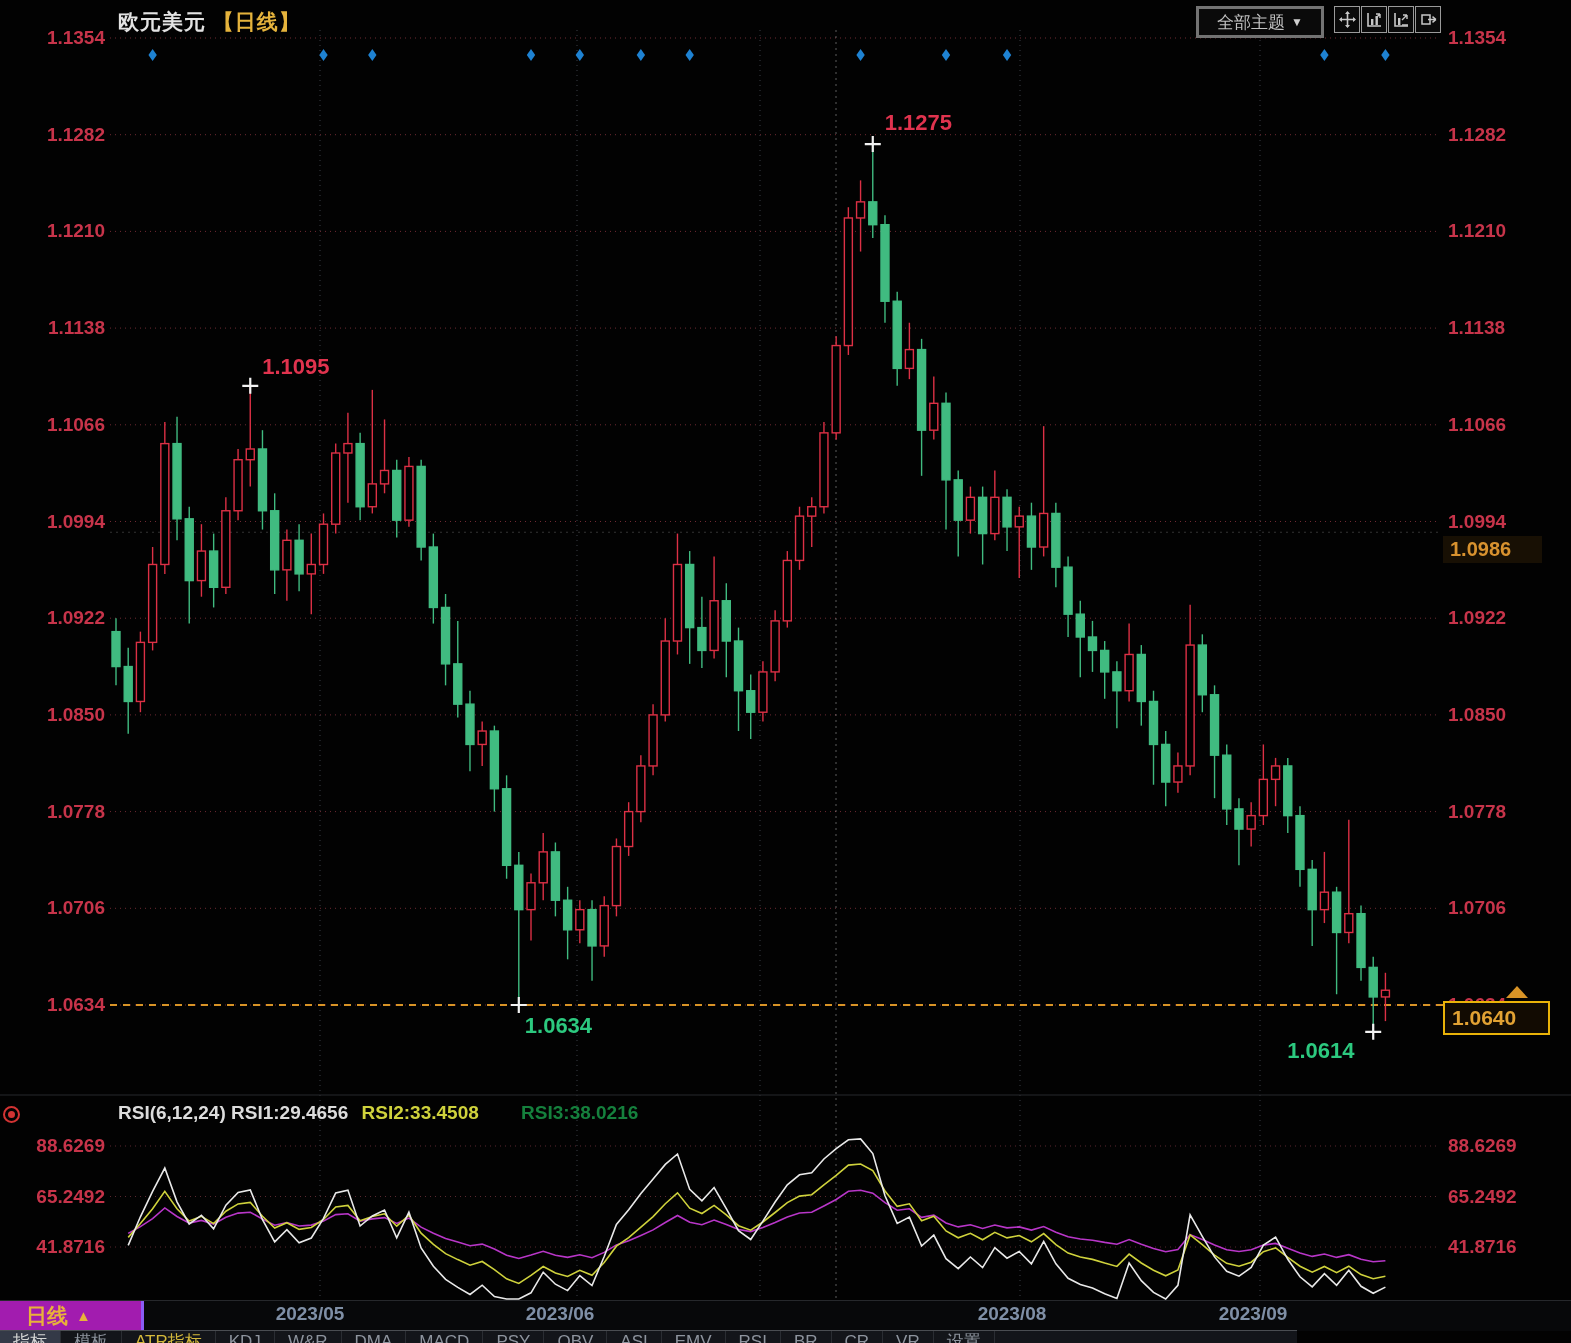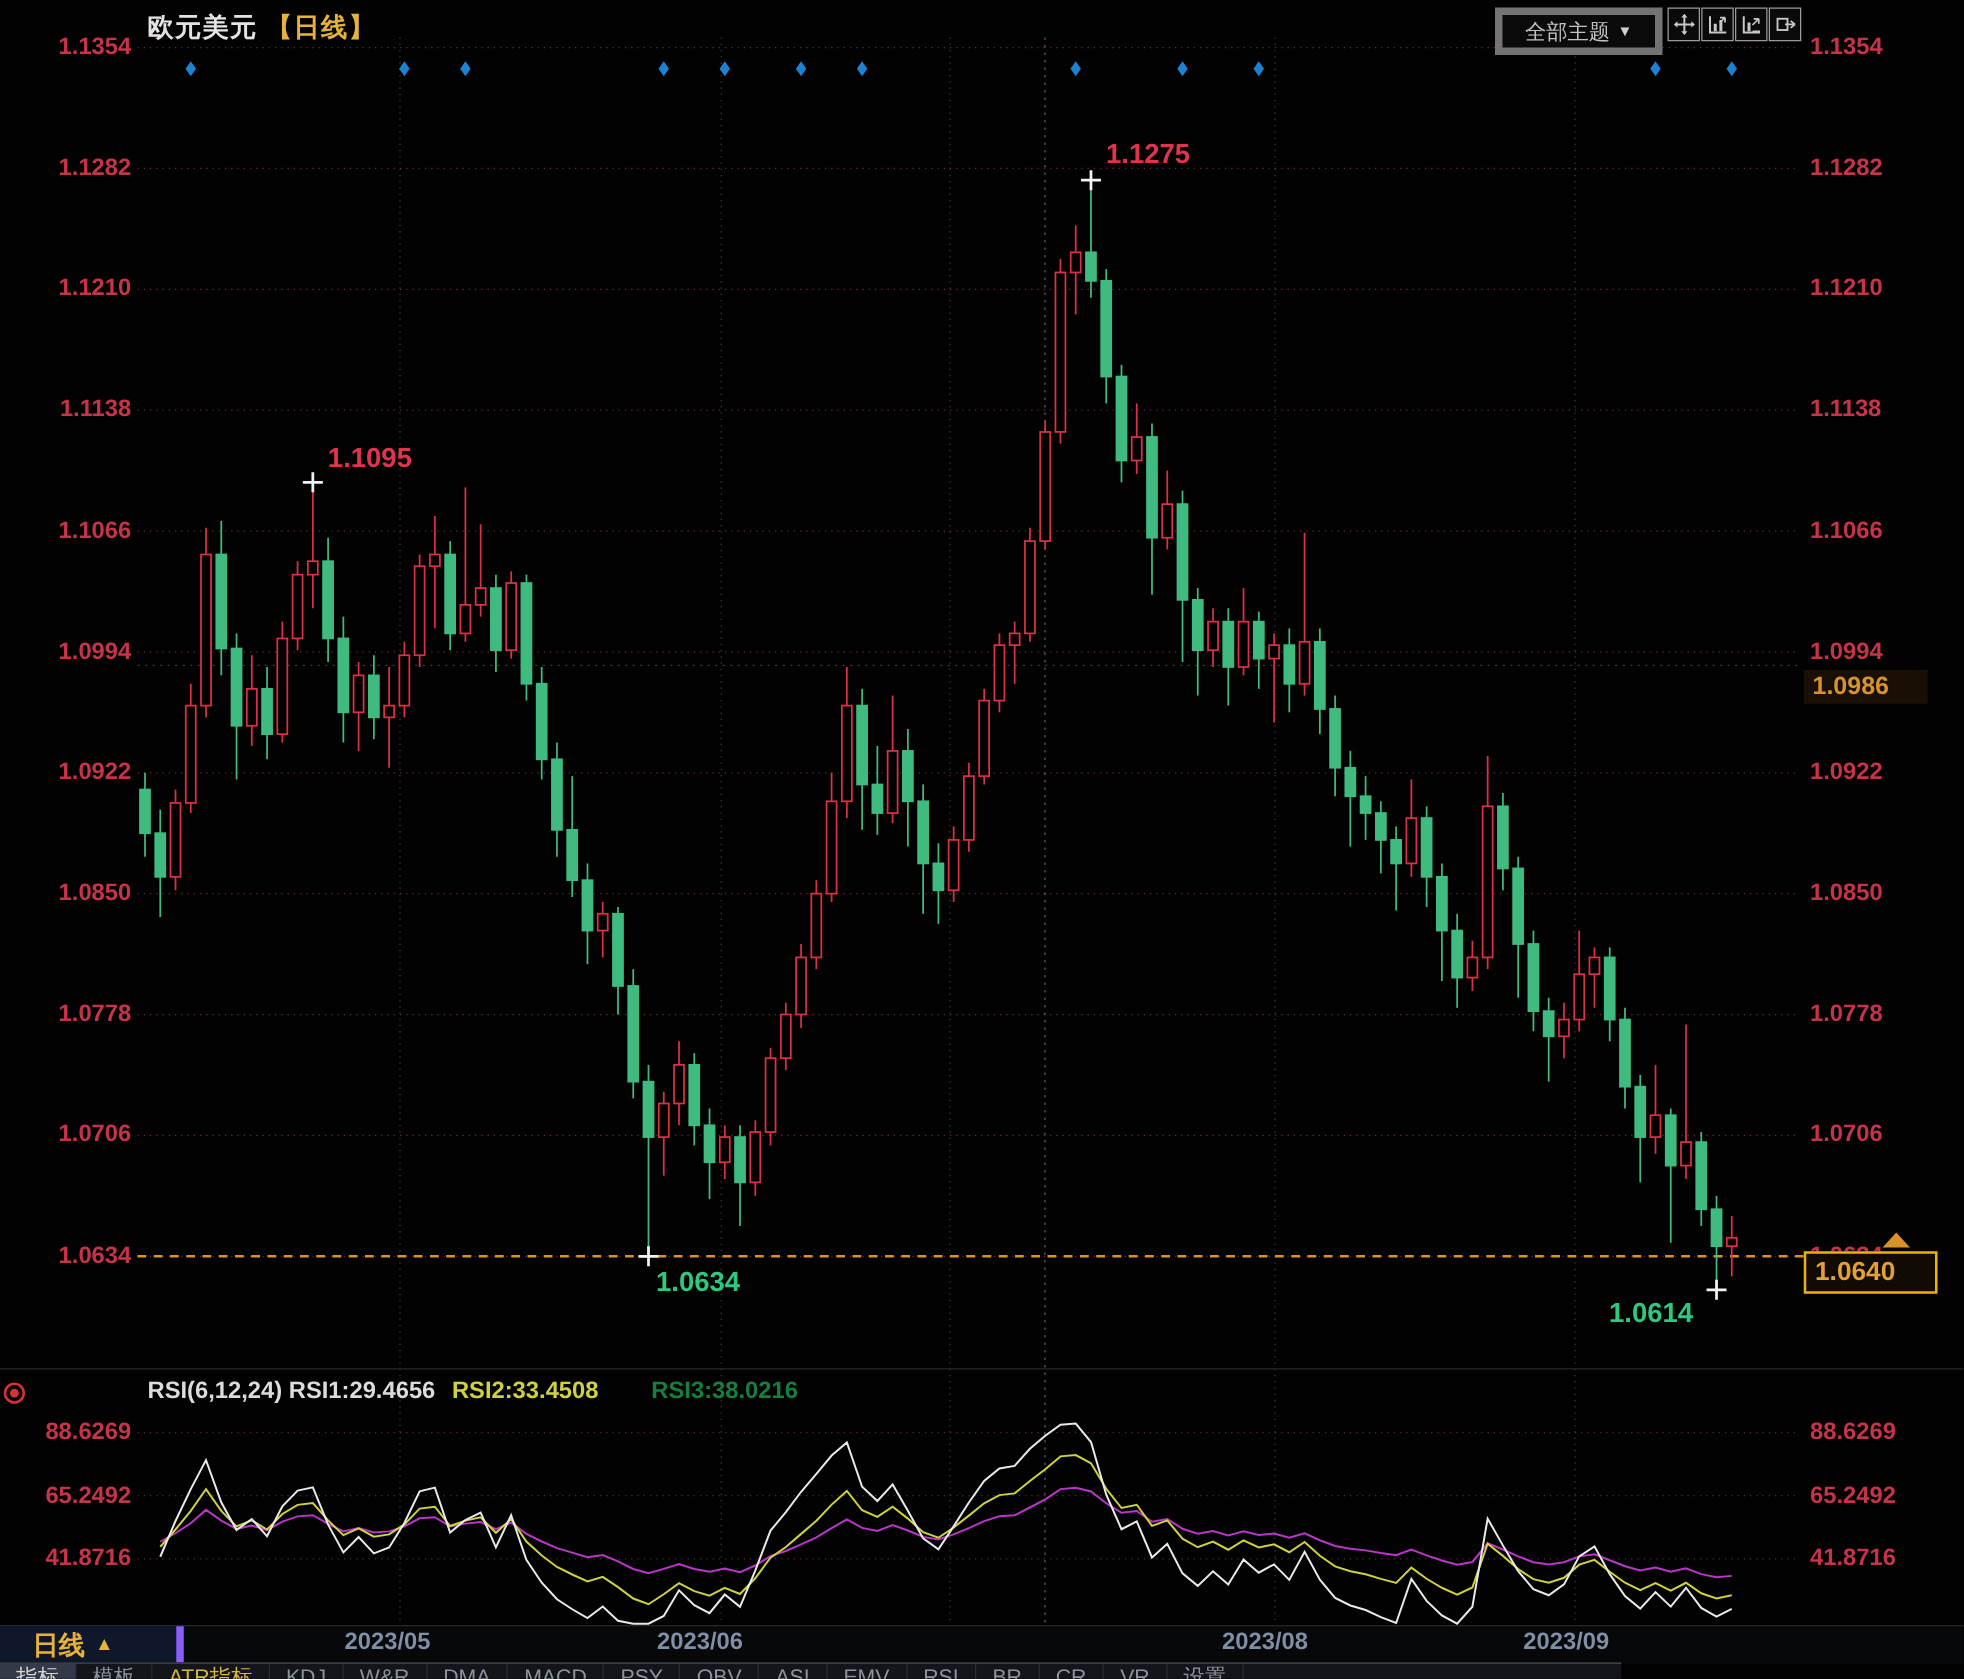--- a/index.html
+++ b/index.html
@@ -5,21 +5,21 @@
   html,body{margin:0;padding:0;background:#000;}
   body{width:1571px;height:1343px;position:relative;overflow:hidden;
        font-family:"Liberation Sans", sans-serif;-webkit-font-smoothing:antialiased;}
   .abs{position:absolute;}
   #stage{position:absolute;left:0;top:0;width:1571px;height:1343px;background:#020202;}
   #chart-svg{position:absolute;left:0;top:0;}
   
   #title{left:118px;top:8px;font-size:21px;font-weight:700;letter-spacing:1px;}
   #title .sym{color:#e3e3e3;}
   #title .per{color:#e5b33c;}
-  #theme-dd{left:1196px;top:6px;width:122px;height:26px;border:6px solid #737373;
+  #theme-dd{left:1196px;top:6px;width:122px;height:26px;border:3px solid #737373;
             color:#c2c2c2;font-size:17px;display:flex;align-items:center;justify-content:center;
             gap:6px;background:#0a0a0a;cursor:pointer;}
   #theme-dd .arr{font-size:12px;color:#cfcfcf;}
   .tool-btn{top:6px;width:24px;height:25px;border:1px solid #9a9a9a;background:#0a0a0a;
             display:flex;align-items:center;justify-content:center;cursor:pointer;}
   
   .ax-label{position:absolute;color:#c7344a;font-size:19px;font-weight:700;transform:translateY(-50%);}
   .ax-left{right:1466px;text-align:right;}
   .ax-right{left:1448px;text-align:left;}
   
@@ -33,21 +33,21 @@
   
   #rsi-header{left:118px;top:1102px;font-size:19px;font-weight:700;white-space:nowrap;}
   #rsi-header .w{color:#dcdcdc;}
   #rsi-header .y{color:#cfd23c;margin-left:8px;}
   #rsi-header .m{color:#15803d;margin-left:37px;}
   #rsi-ring{left:3px;top:1106px;width:13px;height:13px;border:2px solid #d23333;border-radius:50%;}
   #rsi-ring:after{content:"";position:absolute;left:3px;top:3px;width:7px;height:7px;
       background:#d23333;border-radius:50%;}
   
   #time-bar{left:0;top:1300px;width:1571px;height:30px;background:#07080a;border-top:1px solid #26282c;}
-  #period-cell{left:0;top:1301px;width:115px;height:29px;background:#0f172a;border-right:6px solid #8b5cf6;
+  #period-cell{left:0;top:1301px;width:115px;height:29px;background:#a21caf;border-right:3px solid #8b5cf6;
       display:flex;align-items:center;padding-left:26px;gap:8px;
       color:#e8b23a;font-size:21px;font-weight:700;cursor:pointer;}
   #period-cell .tri{font-size:15px;}
   .t-label{position:absolute;top:1303px;transform:translateX(-50%);color:#7f8fa6;
       font-size:19px;font-weight:700;white-space:nowrap;}
   .t-label.hl{background:#231503;border:1px solid #7a5212;color:#e89730;padding:0 10px;
       height:24px;line-height:24px;}
   
   #tab-bar{left:0;top:1330px;width:1297px;height:13px;background:#13151a;border-top:1px solid #4a4d52;
       overflow:hidden;display:flex;align-items:flex-start;}

